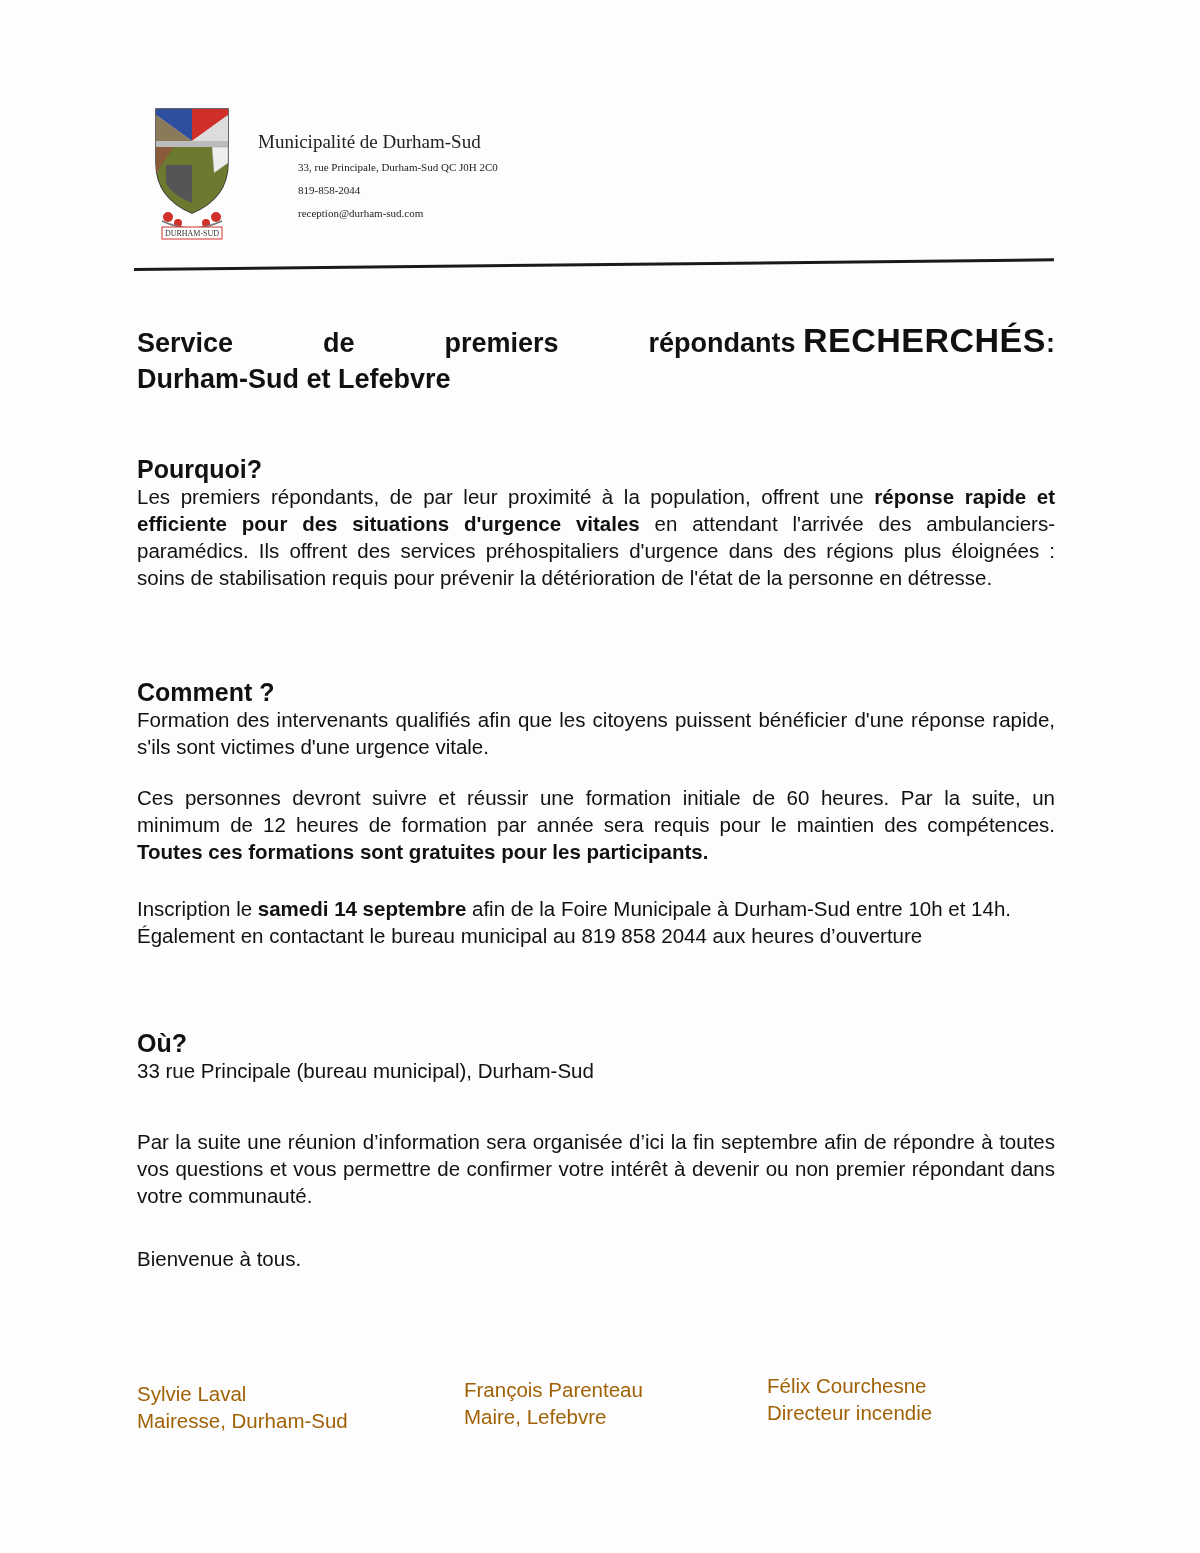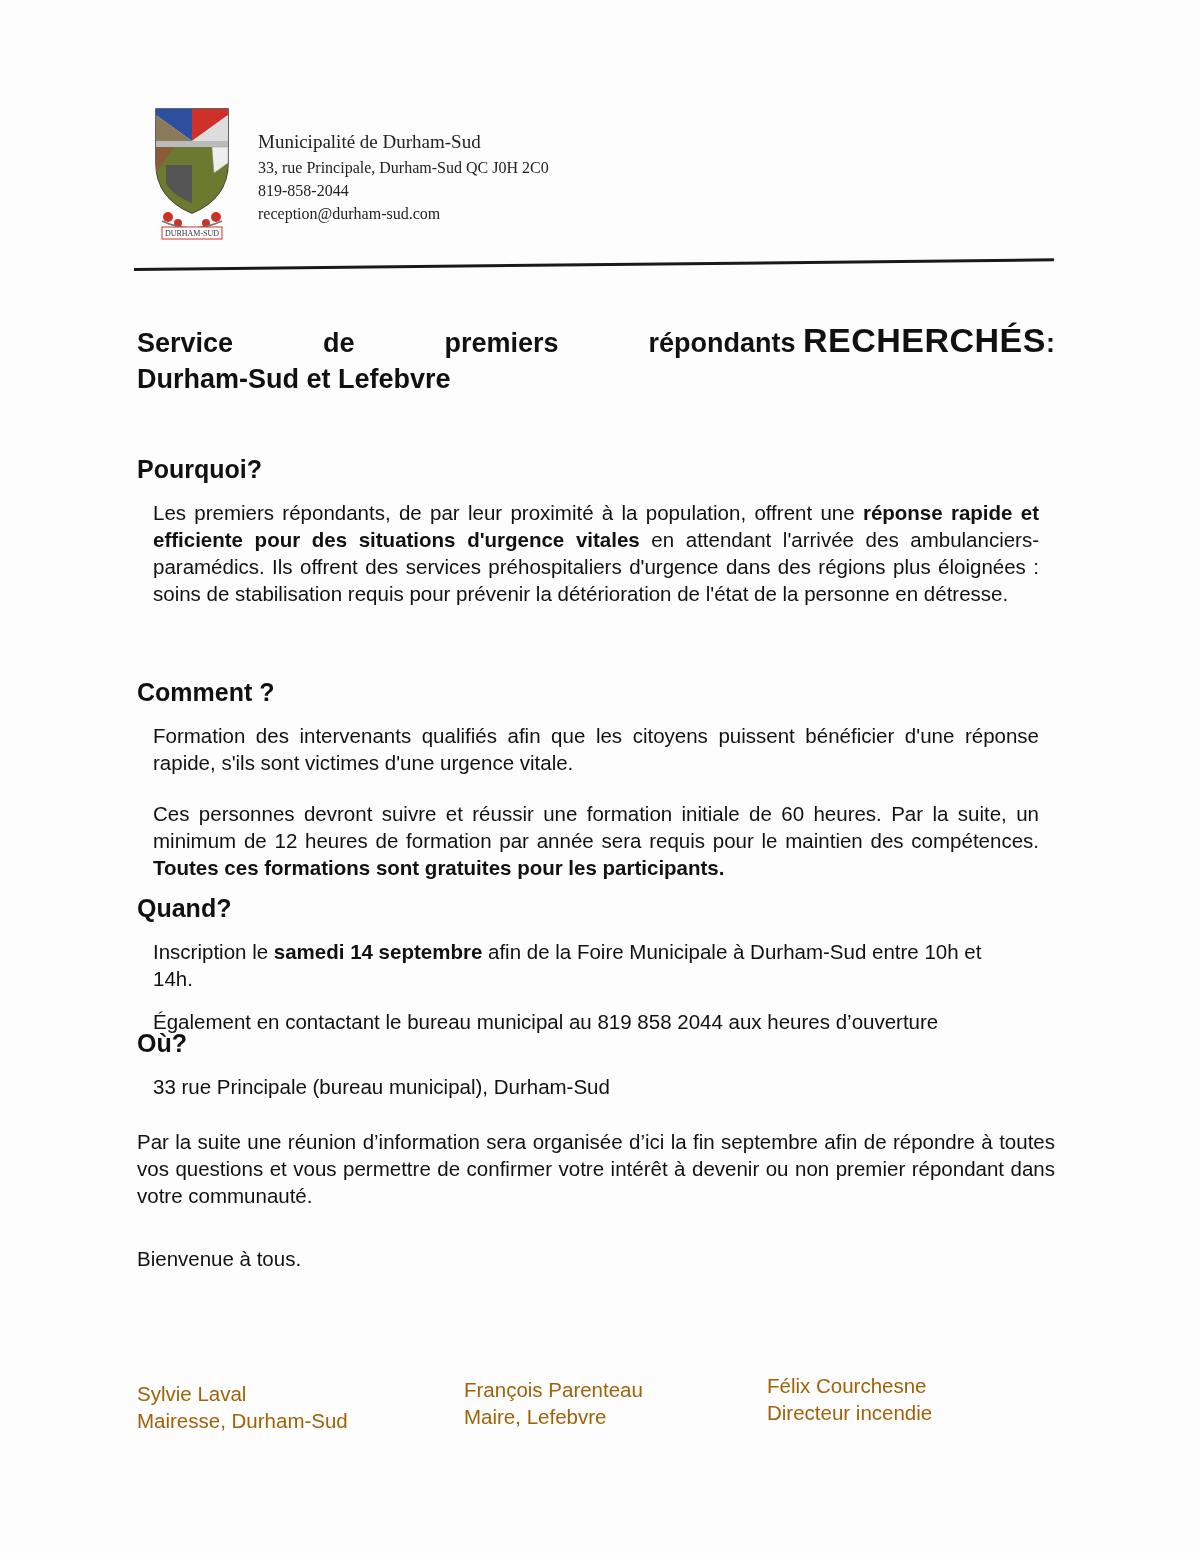--- a/index.html
+++ b/index.html
@@ -3,33 +3,33 @@
 <meta charset="utf-8">
 <style>
   html, body { margin: 0; padding: 0; background: #ffffff; }
   body { width: 1200px; height: 1553px; position: relative; overflow: hidden; color: #111; }
   .page { position: absolute; left: 0; top: 0; width: 1200px; height: 1553px; background: #fdfdfd; }
 
   
   .crest { position: absolute; left: 152px; top: 103px; width: 80px; height: 140px; }
   .letterhead { position: absolute; left: 258px; top: 128px; font-family: Liberation Serif, serif; color: #222; }
   .lh-name { font-size: 19px; line-height: 28px; }
-  .lh-line { font-size: 16px; line-height: 23px; }
+  .lh-line { font-size: 11px; line-height: 23px; margin-left: 40px; }
   .rule { position: absolute; left: 134px; top: 268px; width: 920px; height: 3px; background: #1a1a1a; transform: rotate(-0.6deg); transform-origin: left center; }
 
   
   .title { position: absolute; left: 137px; top: 322px; width: 918px; font-family: "Liberation Sans", sans-serif; font-weight: bold; font-size: 27px; line-height: 36px; color: #111; }
   .title-l1 { display: flex; justify-content: space-between; align-items: baseline; }
   .title-big { font-size: 34px; letter-spacing: 0.5px; }
 
   
   .body-text { position: absolute; left: 137px; width: 918px; font-family: "Liberation Sans", sans-serif; font-size: 20.5px; line-height: 27px; color: #111; }
   .sec-head { font-weight: bold; font-size: 25px; line-height: 27px; }
   .justify { text-align: justify; text-align-last: left; }
-  p { margin: 16px; }
+  p { margin: 0; }
   b { font-weight: bold; }
 
   .sig { position: absolute; font-family: Liberation Sans, sans-serif; font-size: 20.5px; line-height: 27px; color: #a16207; }
 </style>
 </head>
 <body>
 
 <div class="page">
 
   <svg class="crest" viewBox="0 0 80 140">
@@ -79,21 +79,20 @@
     <p class="justify"><span>Les premiers répondants, de par leur proximité à la population, offrent une </span><b>réponse rapide et efficiente pour des situations d'urgence vitales</b><span> en attendant l'arrivée des ambulanciers-paramédics. Ils offrent des services préhospitaliers d'urgence dans des régions plus éloignées : soins de stabilisation requis pour prévenir la détérioration de l'état de la personne en détresse.</span></p>
   </div>
 
   <div class="body-text" style="top:679px;">
     <div class="sec-head">Comment ?</div>
     <p class="justify">Formation des intervenants qualifiés afin que les citoyens puissent bénéficier d'une réponse rapide, s'ils sont victimes d'une urgence vitale.</p>
     <p class="justify" style="margin-top:24px;"><span>Ces personnes devront suivre et réussir une formation initiale de 60 heures. Par la suite, un minimum de 12 heures de formation par année sera requis pour le maintien des compétences. </span><b>Toutes ces formations sont gratuites pour les participants.</b></p>
   </div>
 
   <div class="body-text" style="top:895px; width:905px;">
-    <div class="sec-head">Quand?</div>
     <p><span>Inscription le </span><b>samedi 14 septembre</b><span> afin de la Foire Municipale à Durham-Sud entre 10h et 14h.</span></p>
     <p>Également en contactant le bureau municipal au 819 858 2044 aux heures d’ouverture</p>
   </div>
 
   <div class="body-text" style="top:1030px;">
     <div class="sec-head">Où?</div>
     <p>33 rue Principale (bureau municipal), Durham-Sud</p>
   </div>
 
   <div class="body-text justify" style="top:1128px;">Par la suite une réunion d’information sera organisée d’ici la fin septembre afin de répondre à toutes vos questions et vous permettre de confirmer votre intérêt à devenir ou non premier répondant dans votre communauté.</div>

